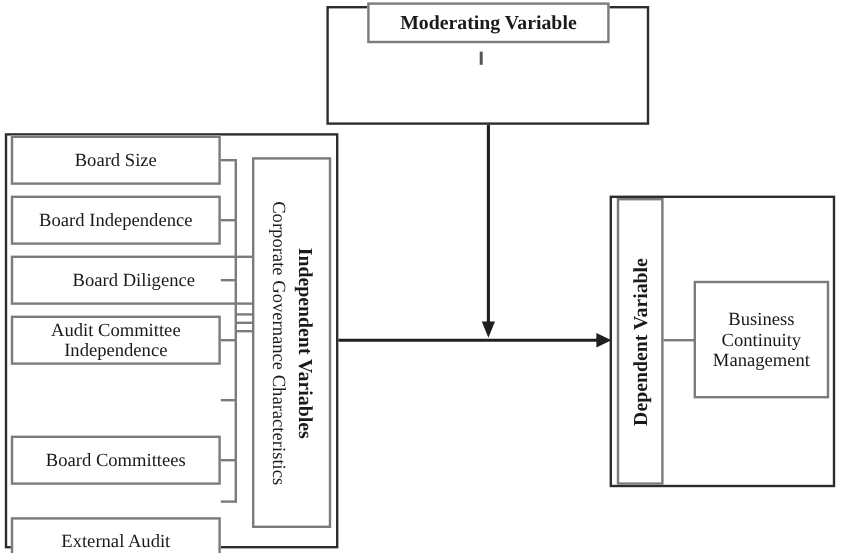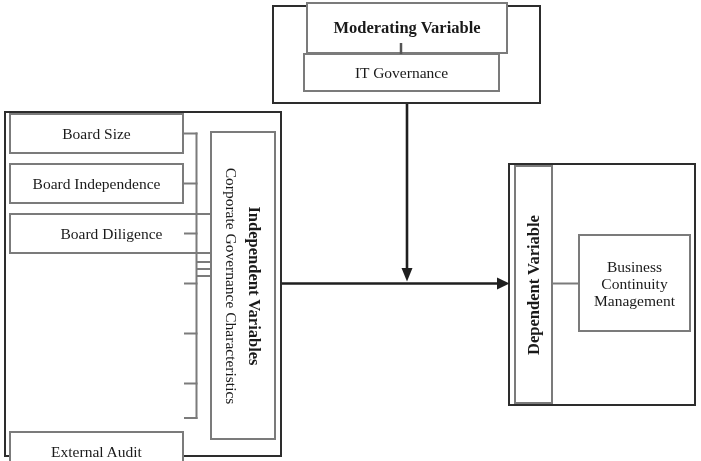--- a/index.html
+++ b/index.html
@@ -45,38 +45,41 @@
   .aline { stroke: #1f1f1f; stroke-width: 2.6; }
   .ahead { fill: #1f1f1f; stroke: none; }
 </style>
 </head>
 <body>
 
 <div class="canvas">
 
   <div class="abs outer" style="left:272px; top:5px; width:269px; height:99px;"></div>
 
-  <div class="abs ibox" style="left:306px; top:2px; width:202px; height:52px;">
+  <div class="abs ibox" style="left:306px; top:2px; width:202px; height:34px;">
     <span class="item-label t16 bold">Moderating Variable</span>
   </div>
 
-  <div class="abs ibox" style="left:303px; top:53px; width:197px; height:39px;">
-    <span class="item-label t15">IT Governance</span>
-  </div>
 
   <div class="abs outer" style="left:4px; top:111px; width:278px; height:346px;"></div>
 
   <div class="abs ibox" style="left:9px; top:113px; width:175px; height:41px;">
     <span class="item-label t15">Board Size</span>
   </div>
   <div class="abs ibox" style="left:9px; top:163px; width:175px; height:41px;">
     <span class="item-label t15">Board Independence</span>
   </div>
   <div class="abs ibox" style="left:9px; top:213px; width:205px; height:41px;">
     <span class="item-label t15">Board Diligence</span>
+  </div>
+  <div class="abs ibox" style="left:9px; top:263px; width:175px; height:41px;">
+    <span class="item-label t15">Audit Committee Independence</span>
+  </div>
+  <div class="abs ibox" style="left:9px; top:363px; width:175px; height:41px;">
+    <span class="item-label t15">Board Committees</span>
   </div>
   <div class="abs ibox" style="left:9px; top:413px; width:175px; height:41px;margin-top:18px;">
     <span class="item-label t15">External Audit</span>
   </div>
 
   <div class="abs ibox" style="left:210px; top:131px; width:66px; height:309px;">
     <div class="vwrap rot90">
       <div class="iv-line1">Independent Variables</div>
       <div class="iv-line2">Corporate Governance Characteristics</div>
     </div>

